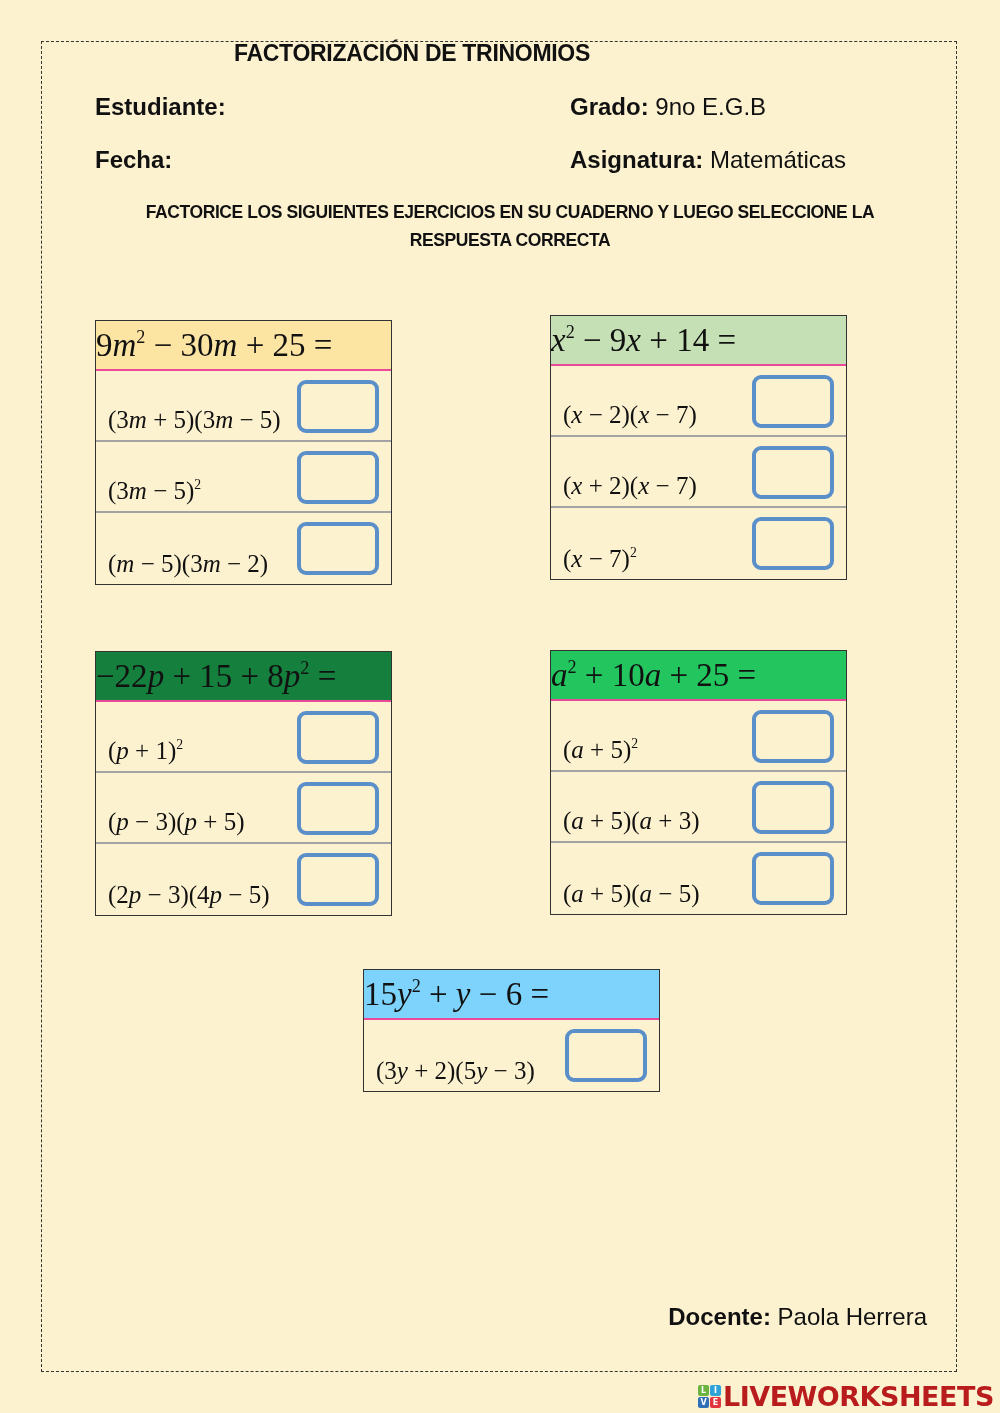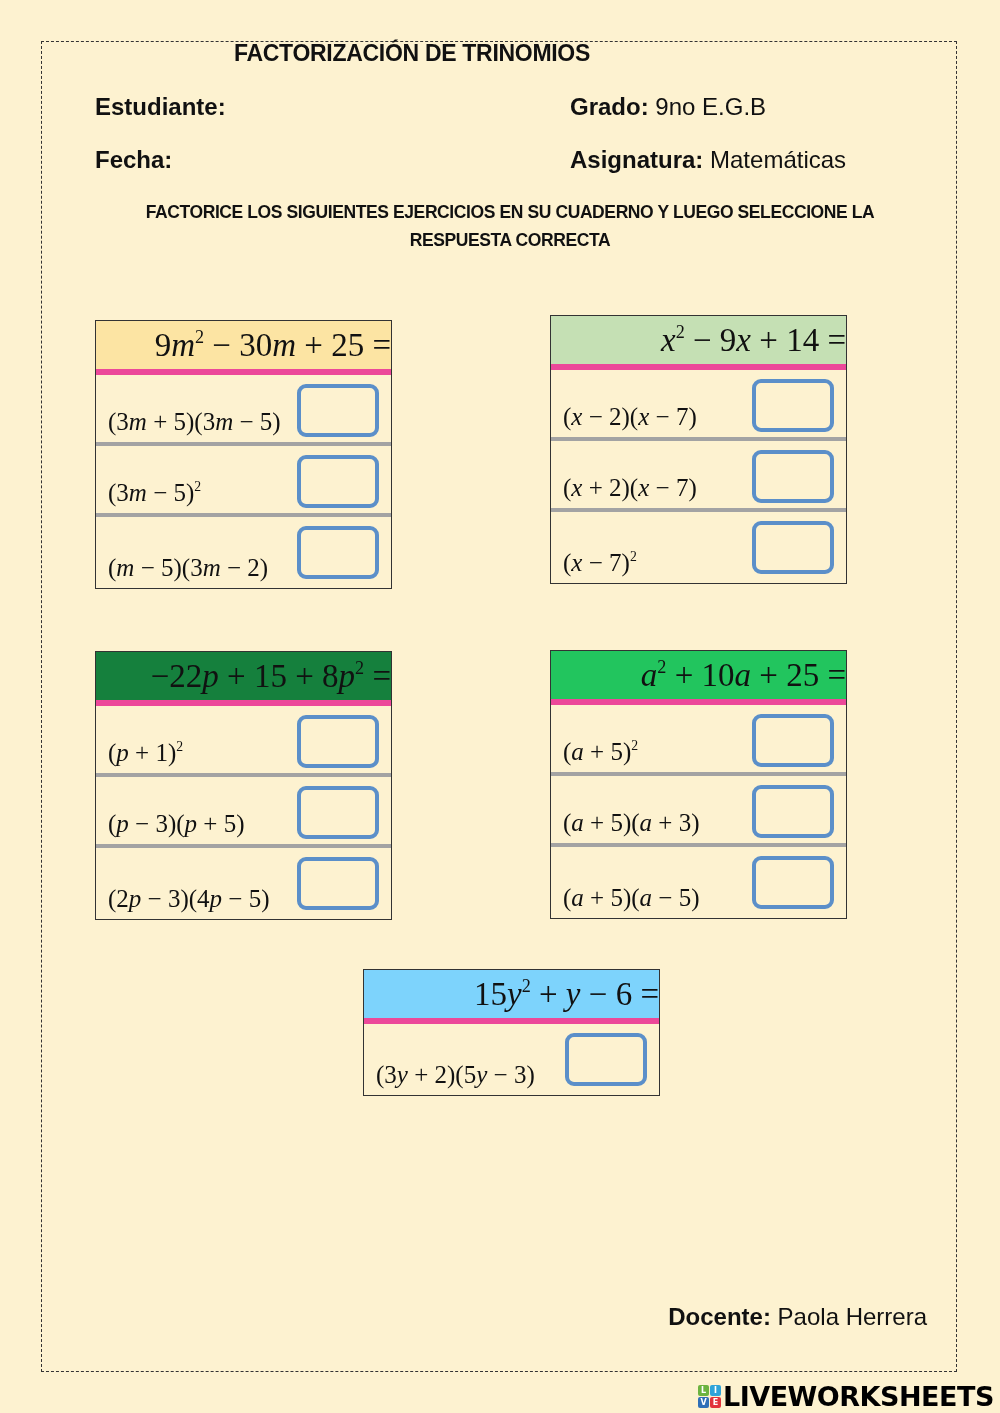--- a/index.html
+++ b/index.html
@@ -33,37 +33,37 @@
       line-height: 28px; letter-spacing: -0.4px;
     }
     .card {
       position: absolute;
       width: 297px;
       border: 1px solid #333;
       box-sizing: border-box;
       background: #fdf2d0;
     }
     .card-head {
-      border-bottom: 6px solid #ec4899;
-      text-align: right;
+      border-bottom: 2px solid #ec4899;
+      text-align: left;
       font-family: "Liberation Serif", serif;
       font-size: 33px;
       line-height: 48px;
       height: 48px;
       white-space: nowrap;
     }
     .card-head sup, .opt-text sup {
       font-size: 55%;
       vertical-align: 0.7em;
       line-height: 0;
     }
     .row {
       position: relative;
       height: 71px;
-      border-bottom: 4px solid #a3a3a3;
+      border-bottom: 2px solid #a3a3a3;
       box-sizing: border-box;
     }
     .row:last-child { border-bottom: none; }
     .opt-text {
       position: absolute; left: 12px; bottom: 6px;
       font-family: "Liberation Serif", serif;
       font-size: 25px;
       white-space: nowrap;
     }
     .checkbox {
@@ -88,21 +88,21 @@
       display: grid; grid-template-columns: 11px 11px; grid-template-rows: 11px 11px;
       gap: 1px; margin-right: 2px;
     }
     .logo-grid span {
       display: flex; align-items: center; justify-content: center;
       font-size: 8px; font-weight: bold; color: #fff; border-radius: 2px;
       font-family: "DejaVu Sans", sans-serif;
     }
     .logo-text {
       font-family: "DejaVu Sans", sans-serif;
-      font-weight: bold; font-size: 27px; color: #000000;
+      font-weight: bold; font-size: 27px; color: #b91c1c;
       letter-spacing: -0.5px;
     }
   </style>
 </head>
 <body>
 
 <div class="page-border"></div>
 
 <div class="title">FACTORIZACIÓN DE TRINOMIOS</div>
 

